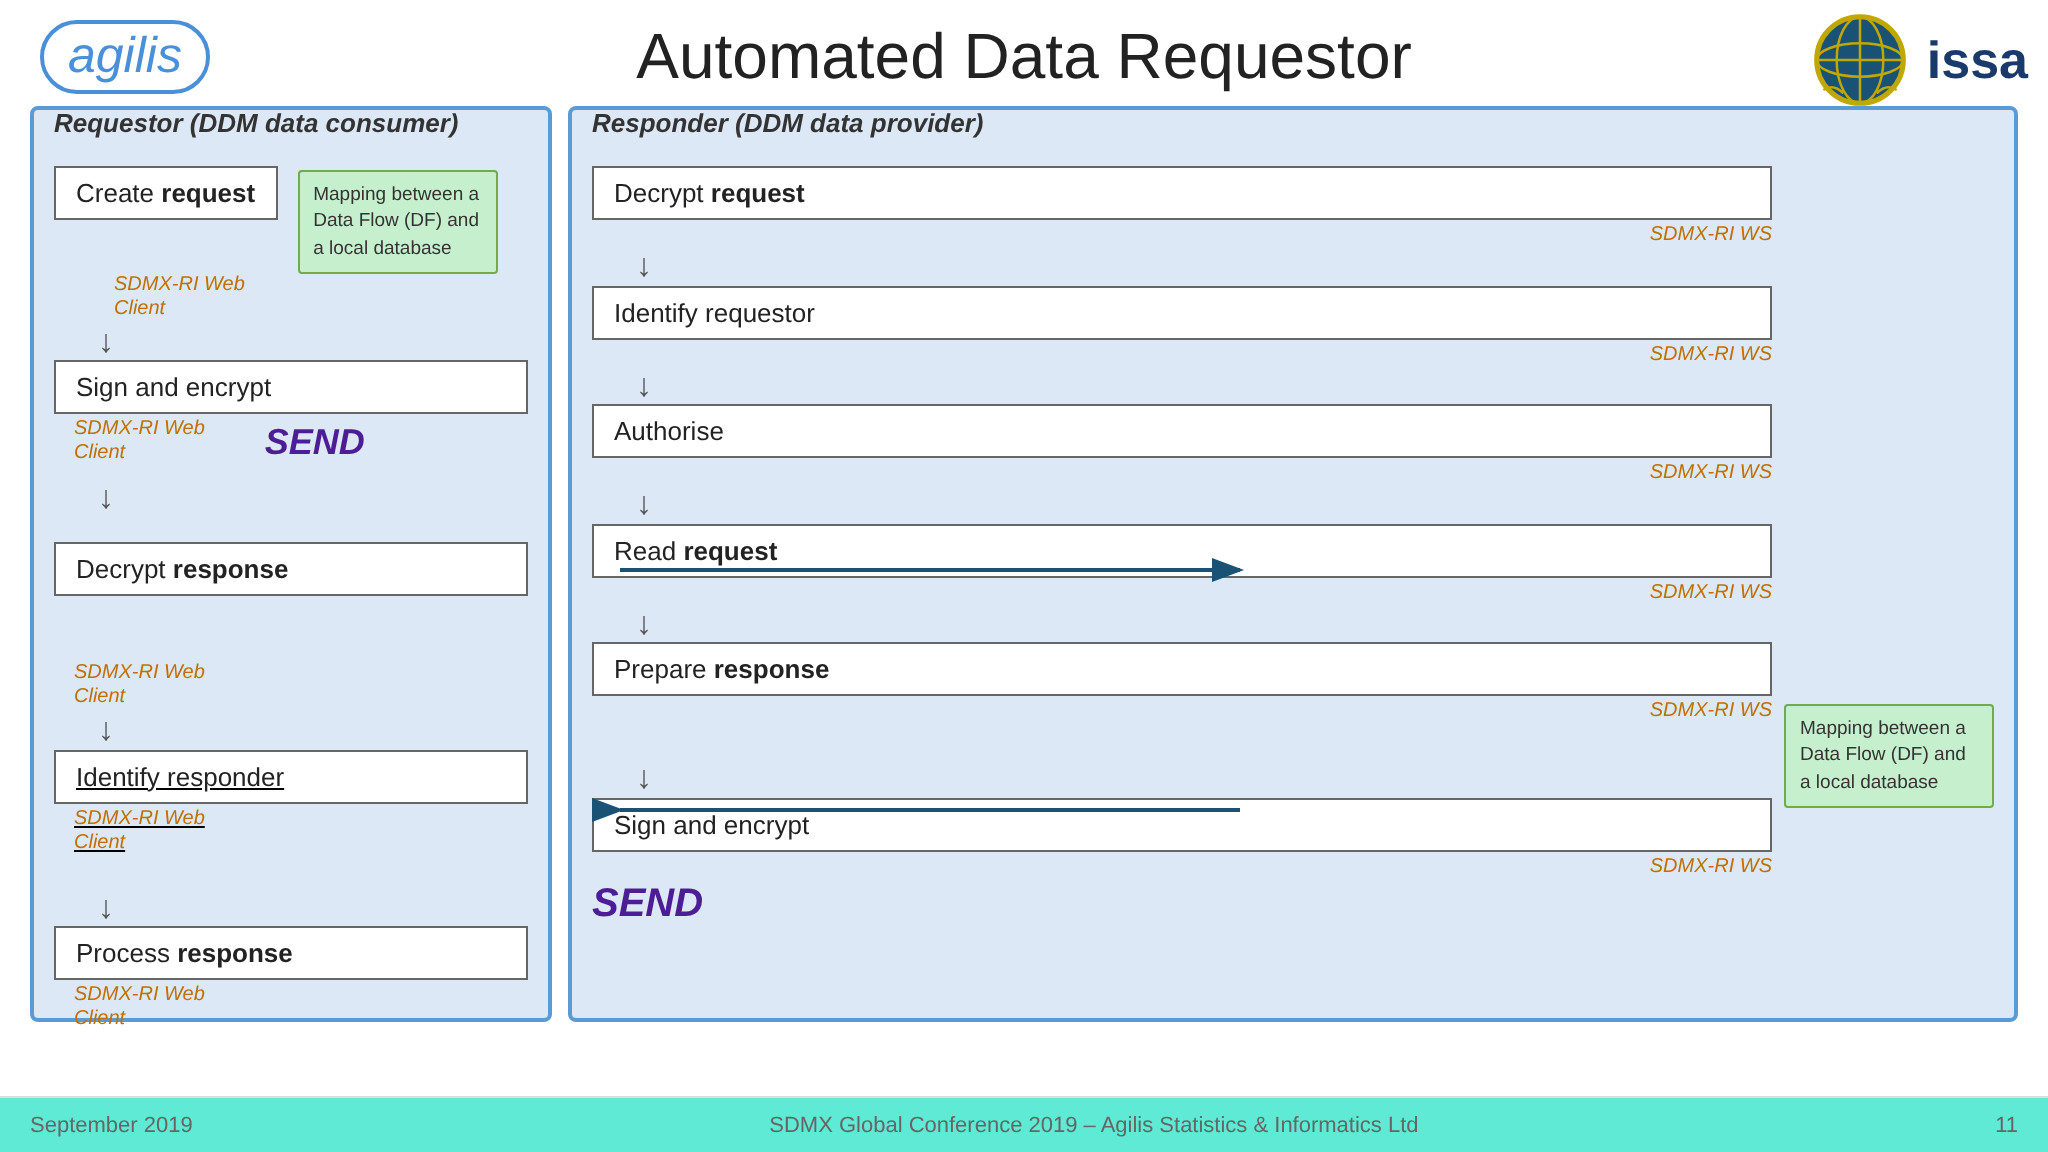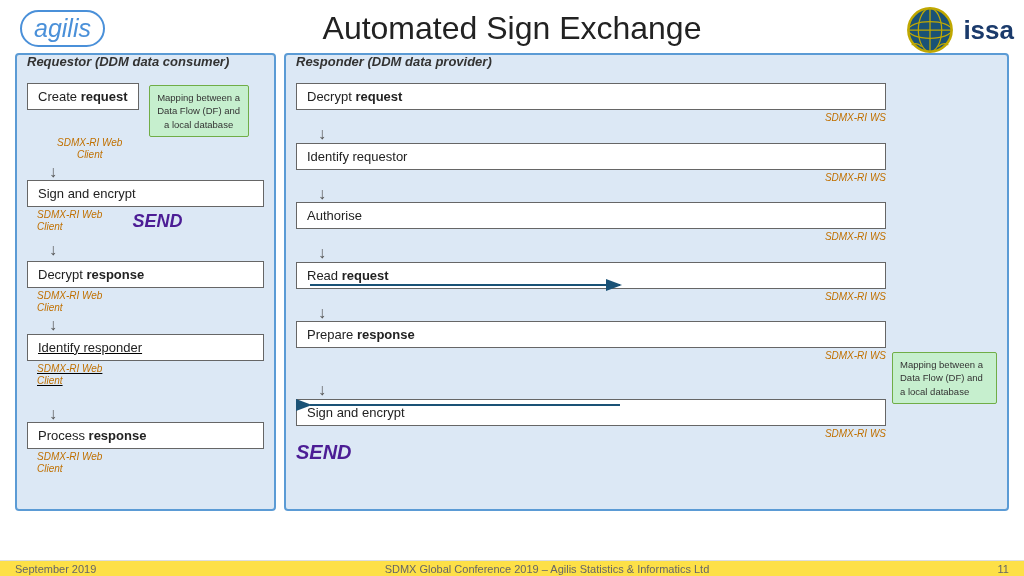--- a/index.html
+++ b/index.html
@@ -165,22 +165,22 @@
       font-weight: bold;
       color: #4c1d95;
     }
 
     
     .footer {
       position: absolute;
       bottom: 0;
       left: 0;
       right: 0;
-      height: 16px;
-      background: #fde047;
+      height: 28px;
+      background: #5eead4;
       border-top: 1px solid #ddd;
       display: flex;
       align-items: center;
       justify-content: space-between;
       padding: 0 15px;
       font-size: 11px;
       color: #666;
     }
     .flow-item {
       display: flex;
@@ -193,42 +193,42 @@
       gap: 6px;
     }
   </style>
 </head>
 <body>
 
 <div class="header">
   <div class="logo-agilis">
     <span class="logo-agilis-text">agilis</span>
   </div>
-  <h1 class="page-title">Automated Sign Exchange</h1>
+  <h1 class="page-title">Automated Data Requestor</h1>
   <div class="logo-issa">
     <svg class="issa-globe" viewBox="0 0 60 60">
       <circle cx="30" cy="30" r="26" fill="#1a5276" stroke="#c0a800" stroke-width="3"></circle>
       <ellipse cx="30" cy="30" rx="14" ry="26" fill="none" stroke="#c0a800" stroke-width="1.5"></ellipse>
       <ellipse cx="30" cy="30" rx="26" ry="10" fill="none" stroke="#c0a800" stroke-width="1.5"></ellipse>
       <line x1="4" y1="30" x2="56" y2="30" stroke="#c0a800" stroke-width="1.5"></line>
       <line x1="30" y1="4" x2="30" y2="56" stroke="#c0a800" stroke-width="1.5"></line>
 
       <path d="M8 48 Q14 44 20 50" fill="none" stroke="#c0a800" stroke-width="1.5"></path>
       <path d="M40 50 Q46 44 52 48" fill="none" stroke="#c0a800" stroke-width="1.5"></path>
     </svg>
     <span class="issa-text">issa</span>
   </div>
 </div>
 
 <div class="diagram-area">
 
   <div class="panel panel-left" style="position:relative;">
     <span class="panel-label">Requestor (DDM data consumer)</span>
 
-    <div class="flow-item" style="margin-bottom:2px;text-align:center;">
+    <div class="flow-item" style="margin-bottom:2px;">
       <div class="flow-row">
         <div class="flow-box">Create <b>request</b></div>
         <div style="margin-left:4px; margin-top:2px;">
           <div class="mapping-box" style="font-size:9.5px; width:100px;">Mapping between a<br>Data Flow (DF) and<br>a local database</div>
         </div>
       </div>
       <div style="display:flex; align-items:flex-start; margin-left:30px; gap:0;">
         <span class="sdmx-label" style="margin-left:0; font-style:italic; color:#c07000; font-size:10px; line-height:1.2;">SDMX-RI Web<br>Client</span>
       </div>
     </div>
@@ -238,21 +238,21 @@
     <div class="flow-item" style="margin-bottom:2px;">
       <div class="flow-box">Sign and encrypt</div>
       <div style="display:flex; align-items:center; gap:20px;">
         <span style="font-style:italic; color:#c07000; font-size:10px; margin-left:10px; line-height:1.2;">SDMX-RI Web<br>Client</span>
         <span class="send-label" style="font-size:18px; margin-left:10px;">SEND</span>
       </div>
     </div>
 
     <div style="margin-left:22px; color:#555; font-size:16px; line-height:1.1; margin-top:8px;">↓</div>
 
-    <div class="flow-item" style="margin-bottom:2px; margin-top:2px;">
+    <div class="flow-item" style="margin-bottom:2px; margin-top:12px;gap:31px;">
       <div class="flow-box">Decrypt <b>response</b></div>
       <span style="font-style:italic; color:#c07000; font-size:10px; margin-left:10px; line-height:1.2;">SDMX-RI Web<br>Client</span>
     </div>
 
     <div style="margin-left:22px; color:#555; font-size:16px; line-height:1.1;">↓</div>
 
     <div class="flow-item" style="margin-bottom:18px;text-decoration:underline;">
       <div class="flow-box">Identify responder</div>
       <span style="font-style:italic; color:#c07000; font-size:10px; margin-left:10px; line-height:1.2;">SDMX-RI Web<br>Client</span>
     </div>

